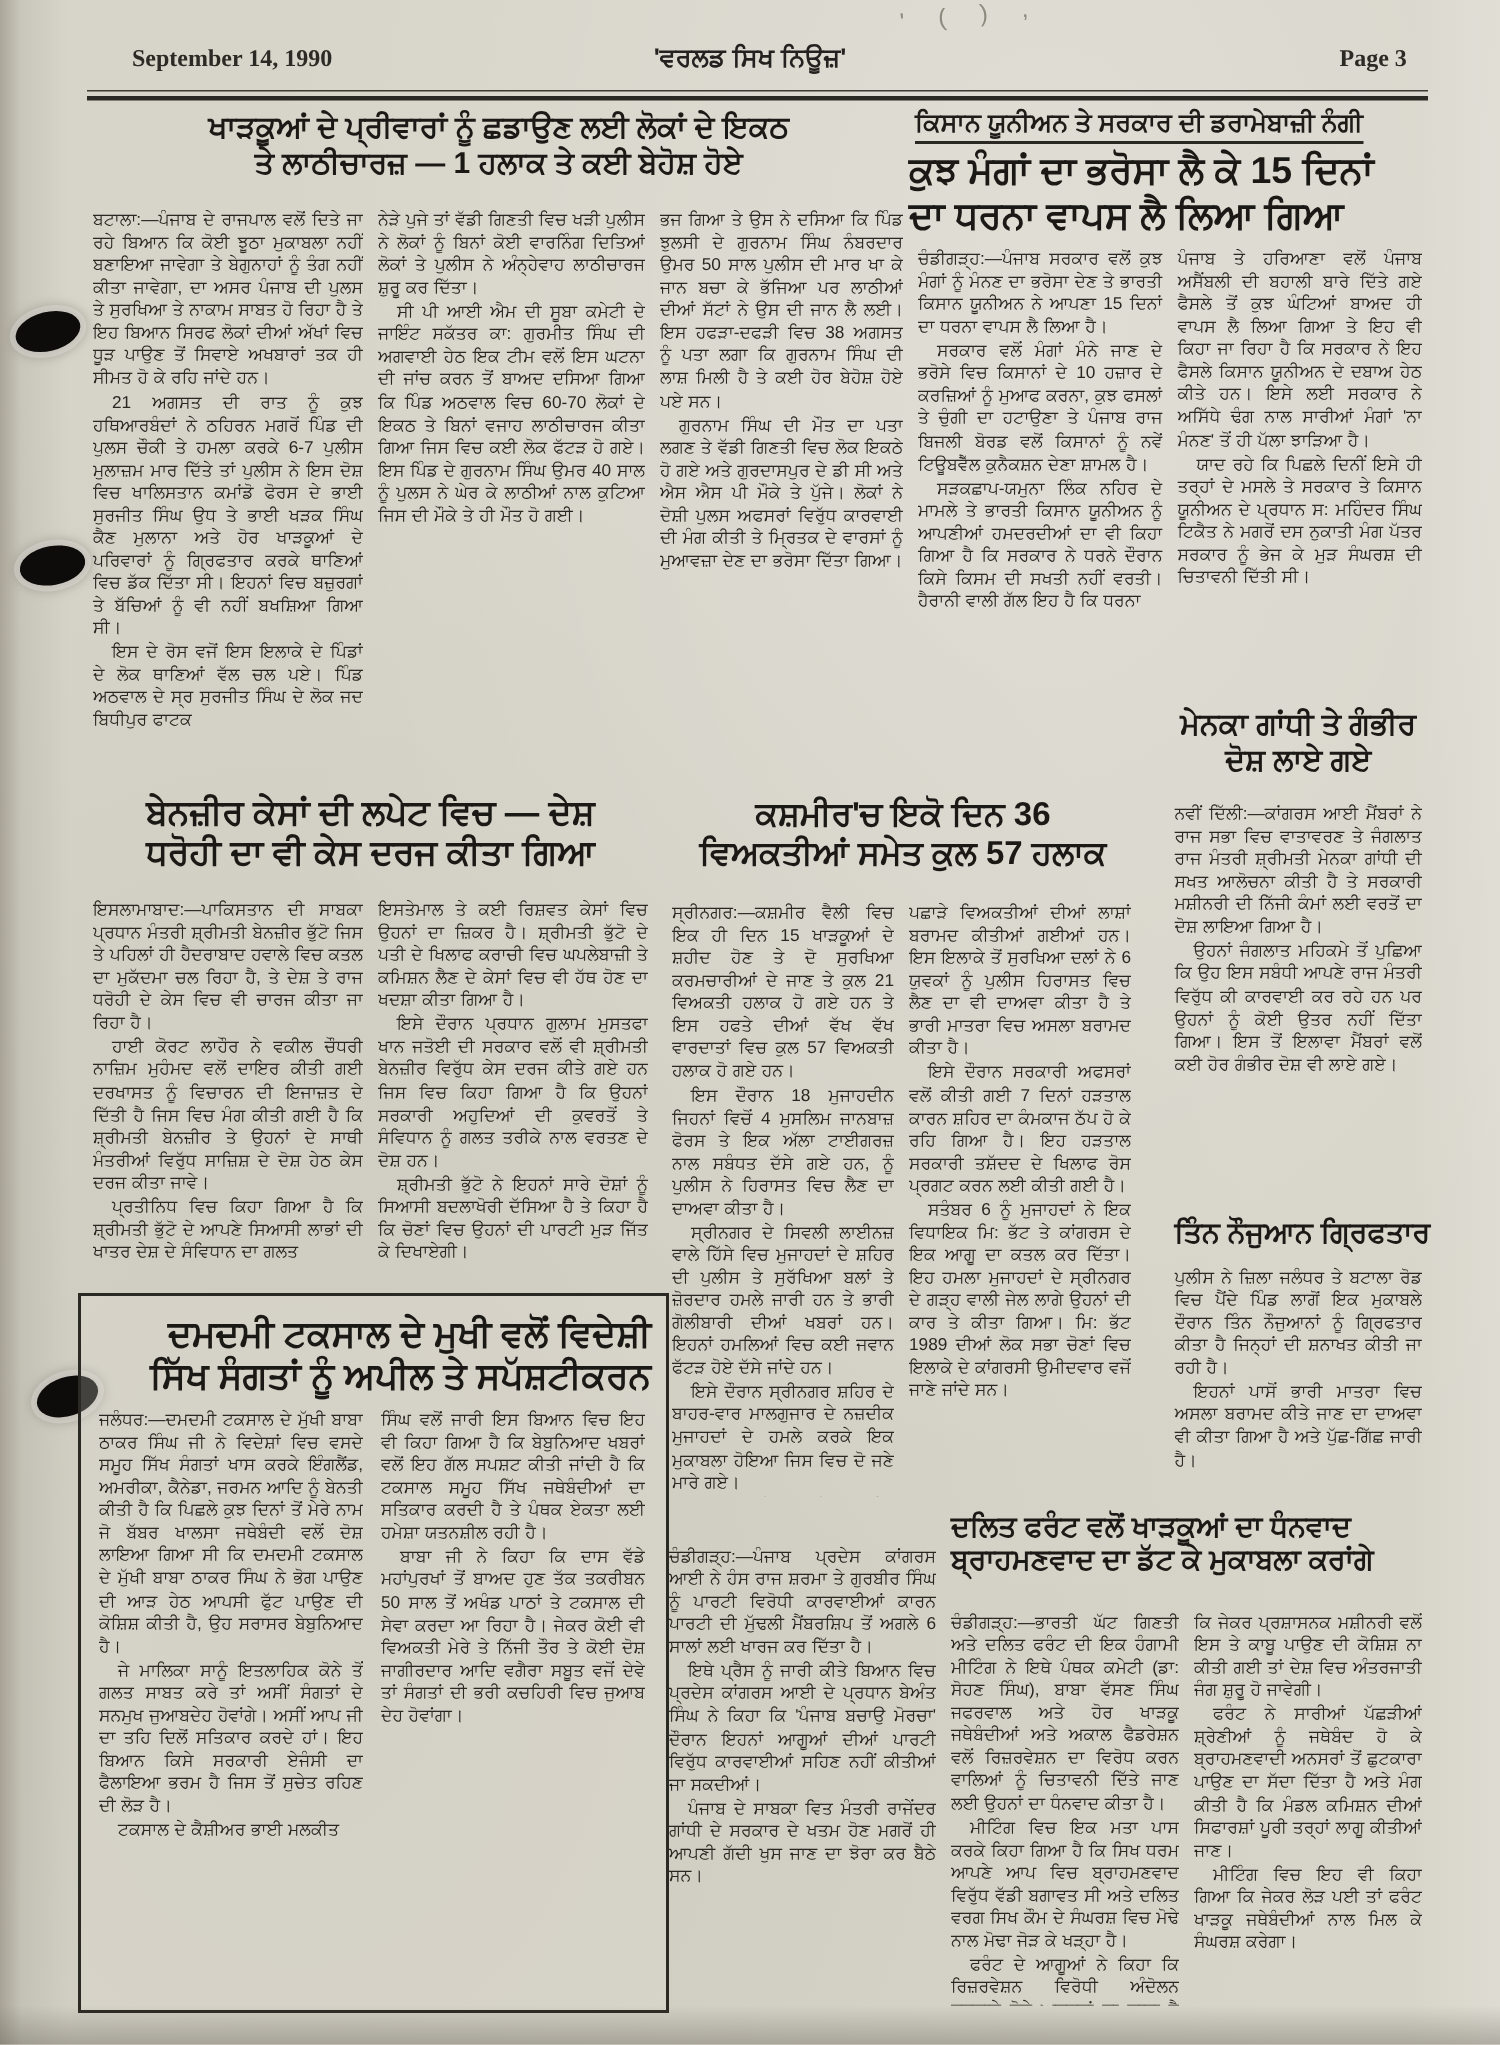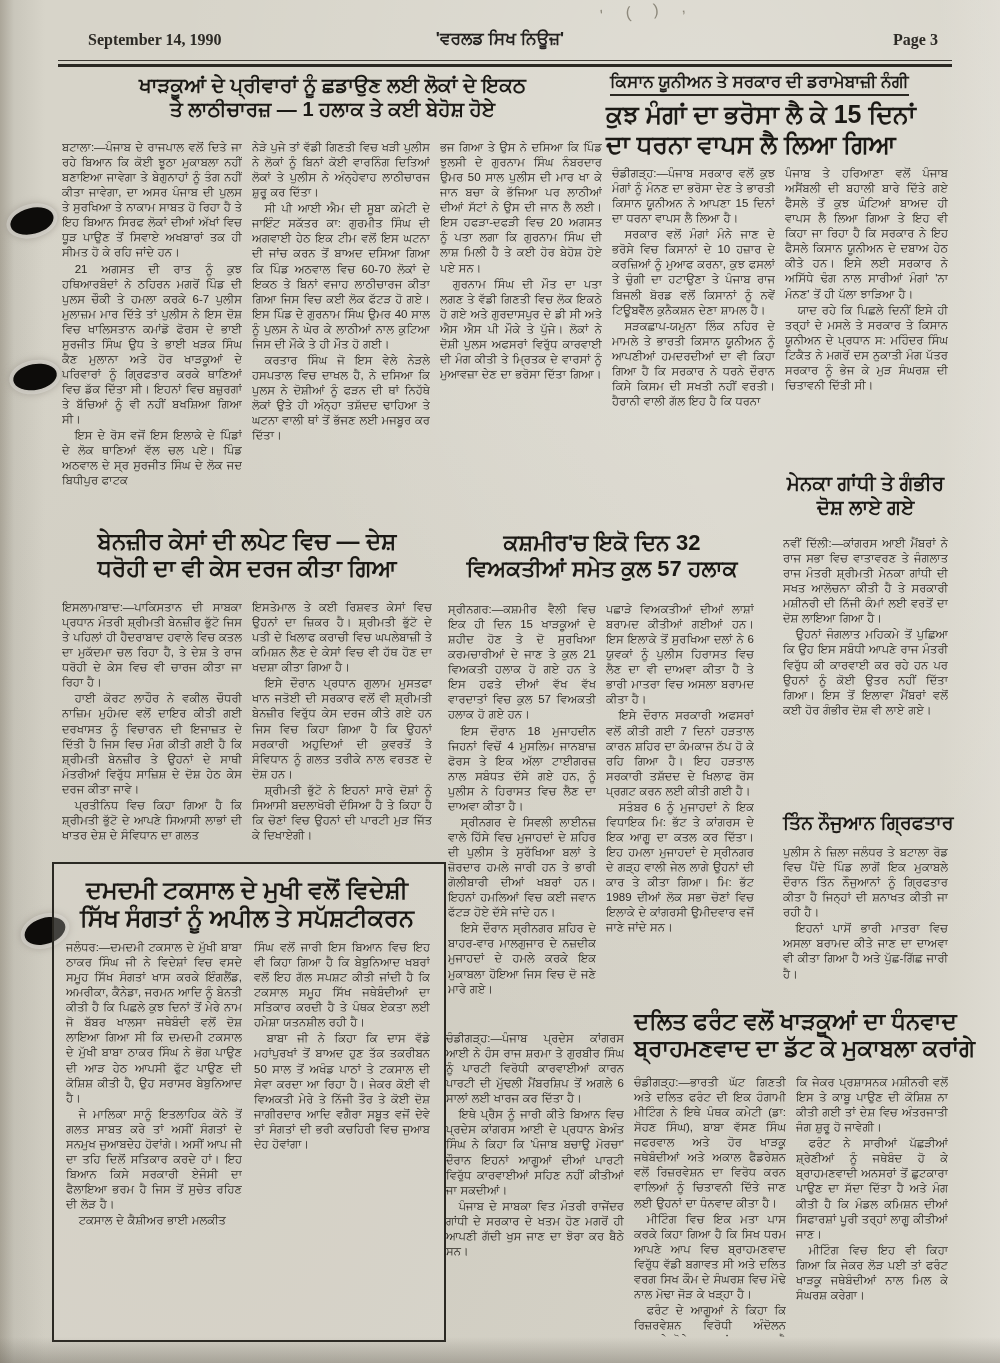--- a/index.html
+++ b/index.html
@@ -75,24 +75,23 @@
     <div>ਤੇ ਲਾਠੀਚਾਰਜ਼ — 1 ਹਲਾਕ ਤੇ ਕਈ ਬੇਹੋਸ਼ ਹੋਏ</div>
   </div>
   <div class="col" style="left:62px;top:140px;width:180px;height:380px;">
       <p>ਬਟਾਲਾ:—ਪੰਜਾਬ ਦੇ ਰਾਜਪਾਲ ਵਲੋਂ ਦਿਤੇ ਜਾ ਰਹੇ ਬਿਆਨ ਕਿ ਕੋਈ ਝੂਠਾ ਮੁਕਾਬਲਾ ਨਹੀਂ ਬਣਾਇਆ ਜਾਵੇਗਾ ਤੇ ਬੇਗੁਨਾਹਾਂ ਨੂੰ ਤੰਗ ਨਹੀਂ ਕੀਤਾ ਜਾਵੇਗਾ, ਦਾ ਅਸਰ ਪੰਜਾਬ ਦੀ ਪੁਲਸ ਤੇ ਸੁਰਖਿਆ ਤੇ ਨਾਕਾਮ ਸਾਬਤ ਹੋ ਰਿਹਾ ਹੈ ਤੇ ਇਹ ਬਿਆਨ ਸਿਰਫ ਲੋਕਾਂ ਦੀਆਂ ਅੱਖਾਂ ਵਿਚ ਧੂੜ ਪਾਉਣ ਤੋਂ ਸਿਵਾਏ ਅਖਬਾਰਾਂ ਤਕ ਹੀ ਸੀਮਤ ਹੋ ਕੇ ਰਹਿ ਜਾਂਦੇ ਹਨ।</p>
       <p>21 ਅਗਸਤ ਦੀ ਰਾਤ ਨੂੰ ਕੁਝ ਹਥਿਆਰਬੰਦਾਂ ਨੇ ਠਹਿਰਨ ਮਗਰੋਂ ਪਿੰਡ ਦੀ ਪੁਲਸ ਚੌਕੀ ਤੇ ਹਮਲਾ ਕਰਕੇ 6-7 ਪੁਲੀਸ ਮੁਲਾਜ਼ਮ ਮਾਰ ਦਿੱਤੇ ਤਾਂ ਪੁਲੀਸ ਨੇ ਇਸ ਦੋਸ਼ ਵਿਚ ਖਾਲਿਸਤਾਨ ਕਮਾਂਡੋ ਫੋਰਸ ਦੇ ਭਾਈ ਸੁਰਜੀਤ ਸਿੰਘ ਉਧ ਤੇ ਭਾਈ ਖੜਕ ਸਿੰਘ ਕੈਣ ਮੁਲਾਨਾ ਅਤੇ ਹੋਰ ਖਾੜਕੂਆਂ ਦੇ ਪਰਿਵਾਰਾਂ ਨੂੰ ਗ੍ਰਿਫਤਾਰ ਕਰਕੇ ਥਾਣਿਆਂ ਵਿਚ ਡੱਕ ਦਿੱਤਾ ਸੀ। ਇਹਨਾਂ ਵਿਚ ਬਜ਼ੁਰਗਾਂ ਤੇ ਬੱਚਿਆਂ ਨੂੰ ਵੀ ਨਹੀਂ ਬਖਸ਼ਿਆ ਗਿਆ ਸੀ।</p>
       <p>ਇਸ ਦੇ ਰੋਸ ਵਜੋਂ ਇਸ ਇਲਾਕੇ ਦੇ ਪਿੰਡਾਂ ਦੇ ਲੋਕ ਥਾਣਿਆਂ ਵੱਲ ਚਲ ਪਏ। ਪਿੰਡ ਅਠਵਾਲ ਦੇ ਸ੍ਰ ਸੁਰਜੀਤ ਸਿੰਘ ਦੇ ਲੋਕ ਜਦ ਬਿਧੀਪੁਰ ਫਾਟਕ</p>
     </div>
   <div class="col" style="left:252px;top:140px;width:178px;height:380px;">
       <p>ਨੇੜੇ ਪੁਜੇ ਤਾਂ ਵੱਡੀ ਗਿਣਤੀ ਵਿਚ ਖੜੀ ਪੁਲੀਸ ਨੇ ਲੋਕਾਂ ਨੂੰ ਬਿਨਾਂ ਕੋਈ ਵਾਰਨਿੰਗ ਦਿਤਿਆਂ ਲੋਕਾਂ ਤੇ ਪੁਲੀਸ ਨੇ ਅੰਨ੍ਹੇਵਾਹ ਲਾਠੀਚਾਰਜ ਸ਼ੁਰੂ ਕਰ ਦਿੱਤਾ।</p>
       <p>ਸੀ ਪੀ ਆਈ ਐਮ ਦੀ ਸੂਬਾ ਕਮੇਟੀ ਦੇ ਜਾਇੰਟ ਸਕੱਤਰ ਕਾ: ਗੁਰਮੀਤ ਸਿੰਘ ਦੀ ਅਗਵਾਈ ਹੇਠ ਇਕ ਟੀਮ ਵਲੋਂ ਇਸ ਘਟਨਾ ਦੀ ਜਾਂਚ ਕਰਨ ਤੋਂ ਬਾਅਦ ਦਸਿਆ ਗਿਆ ਕਿ ਪਿੰਡ ਅਠਵਾਲ ਵਿਚ 60-70 ਲੋਕਾਂ ਦੇ ਇਕਠ ਤੇ ਬਿਨਾਂ ਵਜਾਹ ਲਾਠੀਚਾਰਜ ਕੀਤਾ ਗਿਆ ਜਿਸ ਵਿਚ ਕਈ ਲੋਕ ਫੱਟੜ ਹੋ ਗਏ। ਇਸ ਪਿੰਡ ਦੇ ਗੁਰਨਾਮ ਸਿੰਘ ਉਮਰ 40 ਸਾਲ ਨੂੰ ਪੁਲਸ ਨੇ ਘੇਰ ਕੇ ਲਾਠੀਆਂ ਨਾਲ ਕੁਟਿਆ ਜਿਸ ਦੀ ਮੌਕੇ ਤੇ ਹੀ ਮੌਤ ਹੋ ਗਈ।</p>
-      <p>ਕਰਤਾਰ ਸਿੰਘ ਜੋ ਇਸ ਵੇਲੇ ਨੇੜਲੇ ਹਸਪਤਾਲ ਵਿਚ ਦਾਖਲ ਹੈ, ਨੇ ਦਸਿਆ ਕਿ ਪੁਲਸ ਨੇ ਦੋਸ਼ੀਆਂ ਨੂੰ ਫੜਨ ਦੀ ਥਾਂ ਨਿਹੱਥੇ ਲੋਕਾਂ ਉਤੇ ਹੀ ਅੰਨ੍ਹਾ ਤਸ਼ੱਦਦ ਢਾਹਿਆ ਤੇ ਘਟਨਾ ਵਾਲੀ ਥਾਂ ਤੋਂ ਭੱਜਣ ਲਈ ਮਜਬੂਰ ਕਰ ਦਿੱਤਾ।</p>
     </div>
   <div class="col" style="left:440px;top:140px;width:162px;height:380px;">
-      <p>ਭਜ ਗਿਆ ਤੇ ਉਸ ਨੇ ਦਸਿਆ ਕਿ ਪਿੰਡ ਝੁਲਸੀ ਦੇ ਗੁਰਨਾਮ ਸਿੰਘ ਨੰਬਰਦਾਰ ਉਮਰ 50 ਸਾਲ ਪੁਲੀਸ ਦੀ ਮਾਰ ਖਾ ਕੇ ਜਾਨ ਬਚਾ ਕੇ ਭੱਜਿਆ ਪਰ ਲਾਠੀਆਂ ਦੀਆਂ ਸੱਟਾਂ ਨੇ ਉਸ ਦੀ ਜਾਨ ਲੈ ਲਈ। ਇਸ ਹਫੜਾ-ਦਫੜੀ ਵਿਚ 20 ਅਗਸਤ ਨੂੰ ਪਤਾ ਲਗਾ ਕਿ ਗੁਰਨਾਮ ਸਿੰਘ ਦੀ ਲਾਸ਼ ਮਿਲੀ ਹੈ ਤੇ ਕਈ ਹੋਰ ਬੇਹੋਸ਼ ਹੋਏ ਪਏ ਸਨ।</p>
+      <p>ਭਜ ਗਿਆ ਤੇ ਉਸ ਨੇ ਦਸਿਆ ਕਿ ਪਿੰਡ ਝੁਲਸੀ ਦੇ ਗੁਰਨਾਮ ਸਿੰਘ ਨੰਬਰਦਾਰ ਉਮਰ 50 ਸਾਲ ਪੁਲੀਸ ਦੀ ਮਾਰ ਖਾ ਕੇ ਜਾਨ ਬਚਾ ਕੇ ਭੱਜਿਆ ਪਰ ਲਾਠੀਆਂ ਦੀਆਂ ਸੱਟਾਂ ਨੇ ਉਸ ਦੀ ਜਾਨ ਲੈ ਲਈ। ਇਸ ਹਫੜਾ-ਦਫੜੀ ਵਿਚ 38 ਅਗਸਤ ਨੂੰ ਪਤਾ ਲਗਾ ਕਿ ਗੁਰਨਾਮ ਸਿੰਘ ਦੀ ਲਾਸ਼ ਮਿਲੀ ਹੈ ਤੇ ਕਈ ਹੋਰ ਬੇਹੋਸ਼ ਹੋਏ ਪਏ ਸਨ।</p>
       <p>ਗੁਰਨਾਮ ਸਿੰਘ ਦੀ ਮੌਤ ਦਾ ਪਤਾ ਲਗਣ ਤੇ ਵੱਡੀ ਗਿਣਤੀ ਵਿਚ ਲੋਕ ਇਕਠੇ ਹੋ ਗਏ ਅਤੇ ਗੁਰਦਾਸਪੁਰ ਦੇ ਡੀ ਸੀ ਅਤੇ ਐਸ ਐਸ ਪੀ ਮੌਕੇ ਤੇ ਪੁੱਜੇ। ਲੋਕਾਂ ਨੇ ਦੋਸ਼ੀ ਪੁਲਸ ਅਫਸਰਾਂ ਵਿਰੁੱਧ ਕਾਰਵਾਈ ਦੀ ਮੰਗ ਕੀਤੀ ਤੇ ਮ੍ਰਿਤਕ ਦੇ ਵਾਰਸਾਂ ਨੂੰ ਮੁਆਵਜ਼ਾ ਦੇਣ ਦਾ ਭਰੋਸਾ ਦਿੱਤਾ ਗਿਆ।</p>
     </div>
 
   <div class="kicker" style="left:610px;top:72px;width:345px;">
     <span>ਕਿਸਾਨ ਯੂਨੀਅਨ ਤੇ ਸਰਕਾਰ ਦੀ ਡਰਾਮੇਬਾਜ਼ੀ ਨੰਗੀ</span>
   </div>
   <div class="headline" style="left:606px;top:100px;width:348px;font-size:25px;text-align:left;">
     <div>ਕੁਝ ਮੰਗਾਂ ਦਾ ਭਰੋਸਾ ਲੈ ਕੇ 15 ਦਿਨਾਂ</div>
     <div>ਦਾ ਧਰਨਾ ਵਾਪਸ ਲੈ ਲਿਆ ਗਿਆ</div>
   </div>
@@ -132,58 +131,58 @@
       <p>ਹਾਈ ਕੋਰਟ ਲਾਹੌਰ ਨੇ ਵਕੀਲ ਚੌਧਰੀ ਨਾਜ਼ਿਮ ਮੁਹੰਮਦ ਵਲੋਂ ਦਾਇਰ ਕੀਤੀ ਗਈ ਦਰਖਾਸਤ ਨੂੰ ਵਿਚਾਰਨ ਦੀ ਇਜਾਜ਼ਤ ਦੇ ਦਿੱਤੀ ਹੈ ਜਿਸ ਵਿਚ ਮੰਗ ਕੀਤੀ ਗਈ ਹੈ ਕਿ ਸ਼੍ਰੀਮਤੀ ਬੇਨਜ਼ੀਰ ਤੇ ਉਹਨਾਂ ਦੇ ਸਾਥੀ ਮੰਤਰੀਆਂ ਵਿਰੁੱਧ ਸਾਜ਼ਿਸ਼ ਦੇ ਦੋਸ਼ ਹੇਠ ਕੇਸ ਦਰਜ ਕੀਤਾ ਜਾਵੇ।</p>
       <p>ਪ੍ਰਤੀਨਿਧ ਵਿਚ ਕਿਹਾ ਗਿਆ ਹੈ ਕਿ ਸ਼੍ਰੀਮਤੀ ਭੁੱਟੋ ਦੇ ਆਪਣੇ ਸਿਆਸੀ ਲਾਭਾਂ ਦੀ ਖਾਤਰ ਦੇਸ਼ ਦੇ ਸੰਵਿਧਾਨ ਦਾ ਗਲਤ</p>
     </div>
   <div class="col" style="left:252px;top:600px;width:180px;height:250px;">
       <p>ਇਸਤੇਮਾਲ ਤੇ ਕਈ ਰਿਸ਼ਵਤ ਕੇਸਾਂ ਵਿਚ ਉਹਨਾਂ ਦਾ ਜ਼ਿਕਰ ਹੈ। ਸ਼੍ਰੀਮਤੀ ਭੁੱਟੋ ਦੇ ਪਤੀ ਦੇ ਖਿਲਾਫ ਕਰਾਚੀ ਵਿਚ ਘਪਲੇਬਾਜ਼ੀ ਤੇ ਕਮਿਸ਼ਨ ਲੈਣ ਦੇ ਕੇਸਾਂ ਵਿਚ ਵੀ ਹੱਥ ਹੋਣ ਦਾ ਖਦਸ਼ਾ ਕੀਤਾ ਗਿਆ ਹੈ।</p>
       <p>ਇਸੇ ਦੌਰਾਨ ਪ੍ਰਧਾਨ ਗੁਲਾਮ ਮੁਸਤਫਾ ਖਾਨ ਜਤੋਈ ਦੀ ਸਰਕਾਰ ਵਲੋਂ ਵੀ ਸ਼੍ਰੀਮਤੀ ਬੇਨਜ਼ੀਰ ਵਿਰੁੱਧ ਕੇਸ ਦਰਜ ਕੀਤੇ ਗਏ ਹਨ ਜਿਸ ਵਿਚ ਕਿਹਾ ਗਿਆ ਹੈ ਕਿ ਉਹਨਾਂ ਸਰਕਾਰੀ ਅਹੁਦਿਆਂ ਦੀ ਕੁਵਰਤੋਂ ਤੇ ਸੰਵਿਧਾਨ ਨੂੰ ਗਲਤ ਤਰੀਕੇ ਨਾਲ ਵਰਤਣ ਦੇ ਦੋਸ਼ ਹਨ।</p>
       <p>ਸ਼੍ਰੀਮਤੀ ਭੁੱਟੋ ਨੇ ਇਹਨਾਂ ਸਾਰੇ ਦੋਸ਼ਾਂ ਨੂੰ ਸਿਆਸੀ ਬਦਲਾਖੋਰੀ ਦੱਸਿਆ ਹੈ ਤੇ ਕਿਹਾ ਹੈ ਕਿ ਚੋਣਾਂ ਵਿਚ ਉਹਨਾਂ ਦੀ ਪਾਰਟੀ ਮੁੜ ਜਿੱਤ ਕੇ ਦਿਖਾਏਗੀ।</p>
     </div>
 
   <div class="headline" style="left:448px;top:530px;width:308px;font-size:22px;">
-    <div>ਕਸ਼ਮੀਰ'ਚ ਇਕੋ ਦਿਨ 32</div>
+    <div>ਕਸ਼ਮੀਰ'ਚ ਇਕੋ ਦਿਨ 36</div>
     <div>ਵਿਅਕਤੀਆਂ ਸਮੇਤ ਕੁਲ 57 ਹਲਾਕ</div>
   </div>
   <div class="col" style="left:448px;top:602px;width:148px;height:396px;">
       <p>ਸ੍ਰੀਨਗਰ:—ਕਸ਼ਮੀਰ ਵੈਲੀ ਵਿਚ ਇਕ ਹੀ ਦਿਨ 15 ਖਾੜਕੂਆਂ ਦੇ ਸ਼ਹੀਦ ਹੋਣ ਤੇ ਦੋ ਸੁਰਖਿਆ ਕਰਮਚਾਰੀਆਂ ਦੇ ਜਾਣ ਤੇ ਕੁਲ 21 ਵਿਅਕਤੀ ਹਲਾਕ ਹੋ ਗਏ ਹਨ ਤੇ ਇਸ ਹਫਤੇ ਦੀਆਂ ਵੱਖ ਵੱਖ ਵਾਰਦਾਤਾਂ ਵਿਚ ਕੁਲ 57 ਵਿਅਕਤੀ ਹਲਾਕ ਹੋ ਗਏ ਹਨ।</p>
       <p>ਇਸ ਦੌਰਾਨ 18 ਮੁਜਾਹਦੀਨ ਜਿਹਨਾਂ ਵਿਚੋਂ 4 ਮੁਸਲਿਮ ਜਾਨਬਾਜ਼ ਫੋਰਸ ਤੇ ਇਕ ਅੱਲਾ ਟਾਈਗਰਜ਼ ਨਾਲ ਸਬੰਧਤ ਦੱਸੇ ਗਏ ਹਨ, ਨੂੰ ਪੁਲੀਸ ਨੇ ਹਿਰਾਸਤ ਵਿਚ ਲੈਣ ਦਾ ਦਾਅਵਾ ਕੀਤਾ ਹੈ।</p>
       <p>ਸ੍ਰੀਨਗਰ ਦੇ ਸਿਵਲੀ ਲਾਈਨਜ਼ ਵਾਲੇ ਹਿੱਸੇ ਵਿਚ ਮੁਜਾਹਦਾਂ ਦੇ ਸ਼ਹਿਰ ਦੀ ਪੁਲੀਸ ਤੇ ਸੁਰੱਖਿਆ ਬਲਾਂ ਤੇ ਜ਼ੋਰਦਾਰ ਹਮਲੇ ਜਾਰੀ ਹਨ ਤੇ ਭਾਰੀ ਗੋਲੀਬਾਰੀ ਦੀਆਂ ਖਬਰਾਂ ਹਨ। ਇਹਨਾਂ ਹਮਲਿਆਂ ਵਿਚ ਕਈ ਜਵਾਨ ਫੱਟੜ ਹੋਏ ਦੱਸੇ ਜਾਂਦੇ ਹਨ।</p>
       <p>ਇਸੇ ਦੌਰਾਨ ਸ੍ਰੀਨਗਰ ਸ਼ਹਿਰ ਦੇ ਬਾਹਰ-ਵਾਰ ਮਾਲਗੁਜਾਰ ਦੇ ਨਜ਼ਦੀਕ ਮੁਜਾਹਦਾਂ ਦੇ ਹਮਲੇ ਕਰਕੇ ਇਕ ਮੁਕਾਬਲਾ ਹੋਇਆ ਜਿਸ ਵਿਚ ਦੋ ਜਣੇ ਮਾਰੇ ਗਏ।</p>
       <p>ਬਾਰਾਮੂਲਾ ਦੇ ਇਲਾਕੇ 'ਚੋਂ ਤਿੰਨ ਅਟ-</p>
     </div>
   <div class="col" style="left:606px;top:602px;width:148px;height:396px;">
       <p>ਪਛਾੜੇ ਵਿਅਕਤੀਆਂ ਦੀਆਂ ਲਾਸ਼ਾਂ ਬਰਾਮਦ ਕੀਤੀਆਂ ਗਈਆਂ ਹਨ। ਇਸ ਇਲਾਕੇ ਤੋਂ ਸੁਰਖਿਆ ਦਲਾਂ ਨੇ 6 ਯੁਵਕਾਂ ਨੂੰ ਪੁਲੀਸ ਹਿਰਾਸਤ ਵਿਚ ਲੈਣ ਦਾ ਵੀ ਦਾਅਵਾ ਕੀਤਾ ਹੈ ਤੇ ਭਾਰੀ ਮਾਤਰਾ ਵਿਚ ਅਸਲਾ ਬਰਾਮਦ ਕੀਤਾ ਹੈ।</p>
       <p>ਇਸੇ ਦੌਰਾਨ ਸਰਕਾਰੀ ਅਫਸਰਾਂ ਵਲੋਂ ਕੀਤੀ ਗਈ 7 ਦਿਨਾਂ ਹੜਤਾਲ ਕਾਰਨ ਸ਼ਹਿਰ ਦਾ ਕੰਮਕਾਜ ਠੱਪ ਹੋ ਕੇ ਰਹਿ ਗਿਆ ਹੈ। ਇਹ ਹੜਤਾਲ ਸਰਕਾਰੀ ਤਸ਼ੱਦਦ ਦੇ ਖਿਲਾਫ ਰੋਸ ਪ੍ਰਗਟ ਕਰਨ ਲਈ ਕੀਤੀ ਗਈ ਹੈ।</p>
       <p>ਸਤੰਬਰ 6 ਨੂੰ ਮੁਜਾਹਦਾਂ ਨੇ ਇਕ ਵਿਧਾਇਕ ਮਿ: ਭੱਟ ਤੇ ਕਾਂਗਰਸ ਦੇ ਇਕ ਆਗੂ ਦਾ ਕਤਲ ਕਰ ਦਿੱਤਾ। ਇਹ ਹਮਲਾ ਮੁਜਾਹਦਾਂ ਦੇ ਸ੍ਰੀਨਗਰ ਦੇ ਗੜ੍ਹ ਵਾਲੀ ਜੇਲ ਲਾਗੇ ਉਹਨਾਂ ਦੀ ਕਾਰ ਤੇ ਕੀਤਾ ਗਿਆ। ਮਿ: ਭੱਟ 1989 ਦੀਆਂ ਲੋਕ ਸਭਾ ਚੋਣਾਂ ਵਿਚ ਇਲਾਕੇ ਦੇ ਕਾਂਗਰਸੀ ਉਮੀਦਵਾਰ ਵਜੋਂ ਜਾਣੇ ਜਾਂਦੇ ਸਨ।</p>
     </div>
 
   <div class="boxed" style="left:52px;top:862px;width:390px;height:476px;"></div>
-  <div class="headline" style="left:60px;top:876px;width:374px;font-size:24px;">
+  <div class="headline" style="left:60px;top:876px;width:374px;font-size:24px;text-align:right;">
     <div>ਦਮਦਮੀ ਟਕਸਾਲ ਦੇ ਮੁਖੀ ਵਲੋਂ ਵਿਦੇਸ਼ੀ</div>
     <div>ਸਿੱਖ ਸੰਗਤਾਂ ਨੂੰ ਅਪੀਲ ਤੇ ਸਪੱਸ਼ਟੀਕਰਨ</div>
   </div>
   <div class="col" style="left:66px;top:940px;width:176px;height:380px;">
       <p>ਜਲੰਧਰ:—ਦਮਦਮੀ ਟਕਸਾਲ ਦੇ ਮੁੱਖੀ ਬਾਬਾ ਠਾਕਰ ਸਿੰਘ ਜੀ ਨੇ ਵਿਦੇਸ਼ਾਂ ਵਿਚ ਵਸਦੇ ਸਮੂਹ ਸਿੱਖ ਸੰਗਤਾਂ ਖਾਸ ਕਰਕੇ ਇੰਗਲੈਂਡ, ਅਮਰੀਕਾ, ਕੈਨੇਡਾ, ਜਰਮਨ ਆਦਿ ਨੂੰ ਬੇਨਤੀ ਕੀਤੀ ਹੈ ਕਿ ਪਿਛਲੇ ਕੁਝ ਦਿਨਾਂ ਤੋਂ ਮੇਰੇ ਨਾਮ ਜੋ ਬੱਬਰ ਖਾਲਸਾ ਜਥੇਬੰਦੀ ਵਲੋਂ ਦੋਸ਼ ਲਾਇਆ ਗਿਆ ਸੀ ਕਿ ਦਮਦਮੀ ਟਕਸਾਲ ਦੇ ਮੁੱਖੀ ਬਾਬਾ ਠਾਕਰ ਸਿੰਘ ਨੇ ਭੋਗ ਪਾਉਣ ਦੀ ਆੜ ਹੇਠ ਆਪਸੀ ਫੁੱਟ ਪਾਉਣ ਦੀ ਕੋਸ਼ਿਸ਼ ਕੀਤੀ ਹੈ, ਉਹ ਸਰਾਸਰ ਬੇਬੁਨਿਆਦ ਹੈ।</p>
       <p>ਜੇ ਮਾਲਿਕਾ ਸਾਨੂੰ ਇਤਲਾਹਿਕ ਕੋਨੇ ਤੋਂ ਗਲਤ ਸਾਬਤ ਕਰੇ ਤਾਂ ਅਸੀਂ ਸੰਗਤਾਂ ਦੇ ਸਨਮੁਖ ਜੁਆਬਦੇਹ ਹੋਵਾਂਗੇ। ਅਸੀਂ ਆਪ ਜੀ ਦਾ ਤਹਿ ਦਿਲੋਂ ਸਤਿਕਾਰ ਕਰਦੇ ਹਾਂ। ਇਹ ਬਿਆਨ ਕਿਸੇ ਸਰਕਾਰੀ ਏਜੰਸੀ ਦਾ ਫੈਲਾਇਆ ਭਰਮ ਹੈ ਜਿਸ ਤੋਂ ਸੁਚੇਤ ਰਹਿਣ ਦੀ ਲੋੜ ਹੈ।</p>
       <p>ਟਕਸਾਲ ਦੇ ਕੈਸ਼ੀਅਰ ਭਾਈ ਮਲਕੀਤ</p>
     </div>
   <div class="col" style="left:254px;top:940px;width:176px;height:380px;">
       <p>ਸਿੰਘ ਵਲੋਂ ਜਾਰੀ ਇਸ ਬਿਆਨ ਵਿਚ ਇਹ ਵੀ ਕਿਹਾ ਗਿਆ ਹੈ ਕਿ ਬੇਬੁਨਿਆਦ ਖਬਰਾਂ ਵਲੋਂ ਇਹ ਗੱਲ ਸਪਸ਼ਟ ਕੀਤੀ ਜਾਂਦੀ ਹੈ ਕਿ ਟਕਸਾਲ ਸਮੂਹ ਸਿੱਖ ਜਥੇਬੰਦੀਆਂ ਦਾ ਸਤਿਕਾਰ ਕਰਦੀ ਹੈ ਤੇ ਪੰਥਕ ਏਕਤਾ ਲਈ ਹਮੇਸ਼ਾ ਯਤਨਸ਼ੀਲ ਰਹੀ ਹੈ।</p>
       <p>ਬਾਬਾ ਜੀ ਨੇ ਕਿਹਾ ਕਿ ਦਾਸ ਵੱਡੇ ਮਹਾਂਪੁਰਖਾਂ ਤੋਂ ਬਾਅਦ ਹੁਣ ਤੱਕ ਤਕਰੀਬਨ 50 ਸਾਲ ਤੋਂ ਅਖੰਡ ਪਾਠਾਂ ਤੇ ਟਕਸਾਲ ਦੀ ਸੇਵਾ ਕਰਦਾ ਆ ਰਿਹਾ ਹੈ। ਜੇਕਰ ਕੋਈ ਵੀ ਵਿਅਕਤੀ ਮੇਰੇ ਤੇ ਨਿੱਜੀ ਤੌਰ ਤੇ ਕੋਈ ਦੋਸ਼ ਜਾਗੀਰਦਾਰ ਆਦਿ ਵਗੈਰਾ ਸਬੂਤ ਵਜੋਂ ਦੇਵੇ ਤਾਂ ਸੰਗਤਾਂ ਦੀ ਭਰੀ ਕਚਹਿਰੀ ਵਿਚ ਜੁਆਬ ਦੇਹ ਹੋਵਾਂਗਾ।</p>
     </div>
 
   <div class="col" style="left:446px;top:1031px;width:178px;height:246px;">
       <p>ਚੰਡੀਗੜ੍ਹ:—ਪੰਜਾਬ ਪ੍ਰਦੇਸ ਕਾਂਗਰਸ ਆਈ ਨੇ ਹੰਸ ਰਾਜ ਸ਼ਰਮਾ ਤੇ ਗੁਰਬੀਰ ਸਿੰਘ ਨੂੰ ਪਾਰਟੀ ਵਿਰੋਧੀ ਕਾਰਵਾਈਆਂ ਕਾਰਨ ਪਾਰਟੀ ਦੀ ਮੁੱਢਲੀ ਮੈਂਬਰਸ਼ਿਪ ਤੋਂ ਅਗਲੇ 6 ਸਾਲਾਂ ਲਈ ਖਾਰਜ ਕਰ ਦਿੱਤਾ ਹੈ।</p>
       <p>ਇਥੇ ਪ੍ਰੈਸ ਨੂੰ ਜਾਰੀ ਕੀਤੇ ਬਿਆਨ ਵਿਚ ਪ੍ਰਦੇਸ ਕਾਂਗਰਸ ਆਈ ਦੇ ਪ੍ਰਧਾਨ ਬੇਅੰਤ ਸਿੰਘ ਨੇ ਕਿਹਾ ਕਿ 'ਪੰਜਾਬ ਬਚਾਉ ਮੋਰਚਾ' ਦੌਰਾਨ ਇਹਨਾਂ ਆਗੂਆਂ ਦੀਆਂ ਪਾਰਟੀ ਵਿਰੁੱਧ ਕਾਰਵਾਈਆਂ ਸਹਿਣ ਨਹੀਂ ਕੀਤੀਆਂ ਜਾ ਸਕਦੀਆਂ।</p>
       <p>ਪੰਜਾਬ ਦੇ ਸਾਬਕਾ ਵਿਤ ਮੰਤਰੀ ਰਾਜੇਂਦਰ ਗਾਂਧੀ ਦੇ ਸਰਕਾਰ ਦੇ ਖਤਮ ਹੋਣ ਮਗਰੋਂ ਹੀ ਆਪਣੀ ਗੱਦੀ ਖੁਸ ਜਾਣ ਦਾ ਝੋਰਾ ਕਰ ਬੈਠੇ ਸਨ।</p>
     </div>
 
-  <div class="headline" style="left:634px;top:1008px;width:318px;font-size:23px;text-align:left;">
+  <div class="headline" style="left:634px;top:1008px;width:318px;font-size:19px;text-align:left;">
     <div>ਦਲਿਤ ਫਰੰਟ ਵਲੋਂ ਖਾੜਕੂਆਂ ਦਾ ਧੰਨਵਾਦ</div>
     <div>ਬ੍ਰਾਹਮਣਵਾਦ ਦਾ ਡੱਟ ਕੇ ਮੁਕਾਬਲਾ ਕਰਾਂਗੇ</div>
   </div>
   <div class="col" style="left:634px;top:1075px;width:152px;height:262px;">
       <p>ਚੰਡੀਗੜ੍ਹ:—ਭਾਰਤੀ ਘੱਟ ਗਿਣਤੀ ਅਤੇ ਦਲਿਤ ਫਰੰਟ ਦੀ ਇਕ ਹੰਗਾਮੀ ਮੀਟਿੰਗ ਨੇ ਇਥੇ ਪੰਥਕ ਕਮੇਟੀ (ਡਾ: ਸੋਹਣ ਸਿੰਘ), ਬਾਬਾ ਵੱਸਣ ਸਿੰਘ ਜਫਰਵਾਲ ਅਤੇ ਹੋਰ ਖਾੜਕੂ ਜਥੇਬੰਦੀਆਂ ਅਤੇ ਅਕਾਲ ਫੈਡਰੇਸ਼ਨ ਵਲੋਂ ਰਿਜ਼ਰਵੇਸ਼ਨ ਦਾ ਵਿਰੋਧ ਕਰਨ ਵਾਲਿਆਂ ਨੂੰ ਚਿਤਾਵਨੀ ਦਿੱਤੇ ਜਾਣ ਲਈ ਉਹਨਾਂ ਦਾ ਧੰਨਵਾਦ ਕੀਤਾ ਹੈ।</p>
       <p>ਮੀਟਿੰਗ ਵਿਚ ਇਕ ਮਤਾ ਪਾਸ ਕਰਕੇ ਕਿਹਾ ਗਿਆ ਹੈ ਕਿ ਸਿਖ ਧਰਮ ਆਪਣੇ ਆਪ ਵਿਚ ਬ੍ਰਾਹਮਣਵਾਦ ਵਿਰੁੱਧ ਵੱਡੀ ਬਗਾਵਤ ਸੀ ਅਤੇ ਦਲਿਤ ਵਰਗ ਸਿਖ ਕੌਮ ਦੇ ਸੰਘਰਸ਼ ਵਿਚ ਮੋਢੇ ਨਾਲ ਮੋਢਾ ਜੋੜ ਕੇ ਖੜ੍ਹਾ ਹੈ।</p>
       <p>ਫਰੰਟ ਦੇ ਆਗੂਆਂ ਨੇ ਕਿਹਾ ਕਿ ਰਿਜ਼ਰਵੇਸ਼ਨ ਵਿਰੋਧੀ ਅੰਦੋਲਨ ਭੜਕਾਏ ਹੋਏ ਅਨਸਰਾਂ ਦਾ ਕਾਰਾ ਹੈ ਅਤੇ ਇਸ ਦਾ ਡੱਟ ਕੇ ਮੁਕਾਬਲਾ ਕੀਤਾ ਜਾਵੇਗਾ।</p>
     </div>
   <div class="col" style="left:796px;top:1075px;width:152px;height:262px;">
       <p>ਕਿ ਜੇਕਰ ਪ੍ਰਸ਼ਾਸਨਕ ਮਸ਼ੀਨਰੀ ਵਲੋਂ ਇਸ ਤੇ ਕਾਬੂ ਪਾਉਣ ਦੀ ਕੋਸ਼ਿਸ਼ ਨਾ ਕੀਤੀ ਗਈ ਤਾਂ ਦੇਸ਼ ਵਿਚ ਅੰਤਰਜਾਤੀ ਜੰਗ ਸ਼ੁਰੂ ਹੋ ਜਾਵੇਗੀ।</p>

